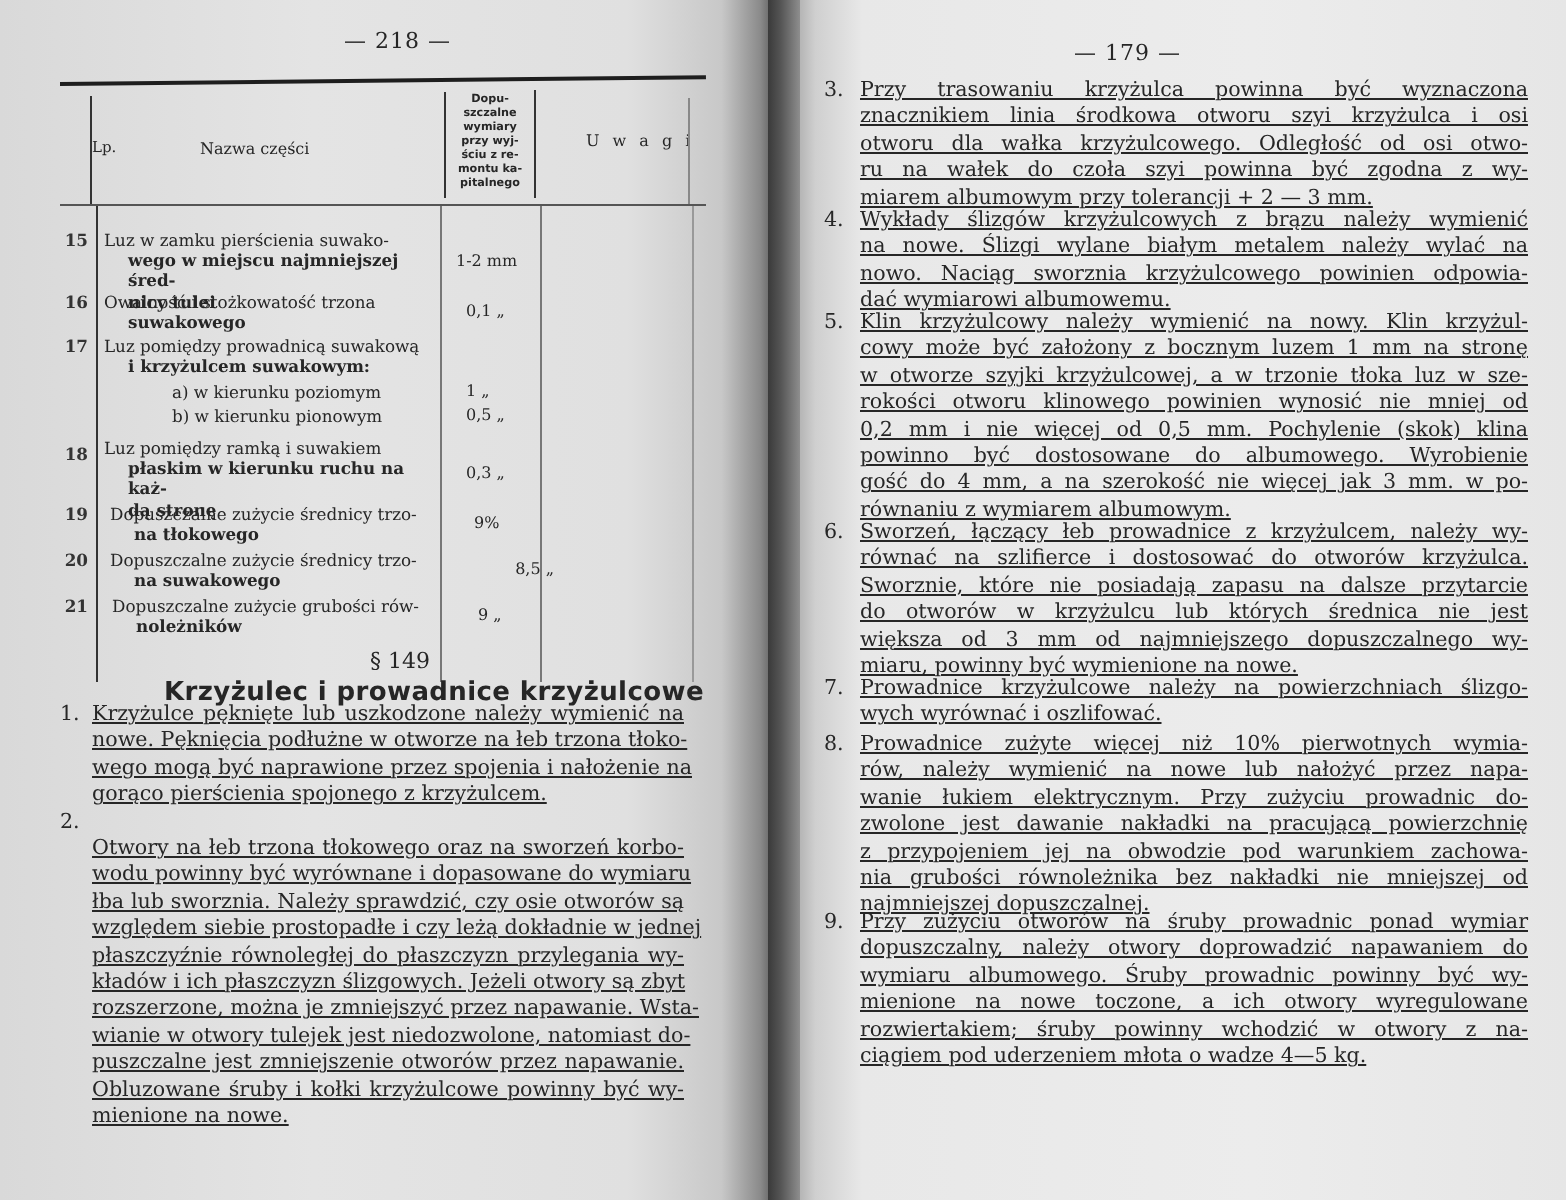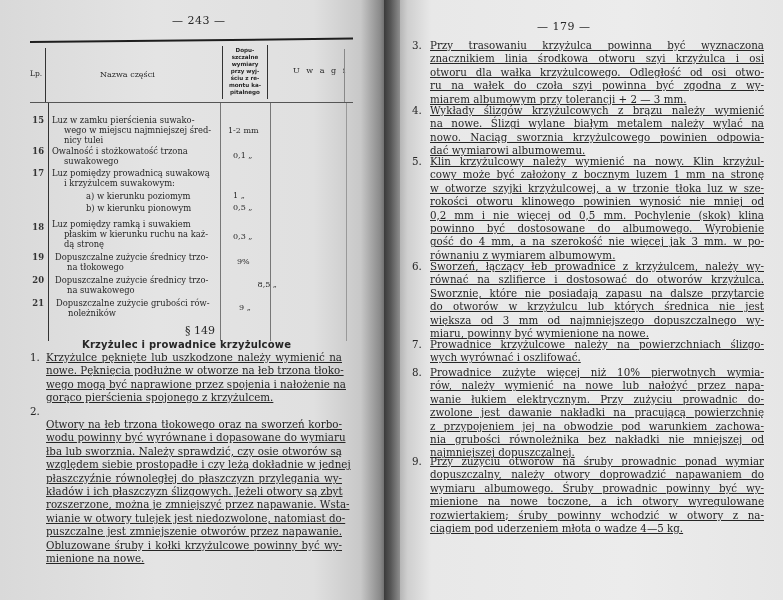--- a/index.html
+++ b/index.html
@@ -13,47 +13,47 @@
   .gutter { position:absolute; left:384px; top:0; width:16px; height:600px;
     background: linear-gradient(to right, #3a3a3a 0%, #555 40%, #8e8e8e 100%); }
 
   .pno { position:absolute; font-size:11px; letter-spacing:0.5px; }
   .pno-left { left:172px; top:14px; }
 
   
   .tbl { position:absolute; left:30px; top:41px; width:323px; }
   .tbl-topline { position:absolute; left:0; top:0; width:323px; height:2px; background:#1e1e1e; transform:rotate(-0.6deg); transform-origin:left; }
   .tbl-head { position:absolute; left:0; top:4px; width:323px; height:58px; }
-  .th-lp { position:absolute; left:0; top:24px; width:15px; font-size:7.5px; }
+  .th-lp { position:absolute; left:16px; top:24px; width:15px; font-size:7.5px; }
   .th-name { position:absolute; left:70px; top:25px; font-size:8px; }
   .th-dop { position:absolute; left:193px; top:2px; width:44px; font-size:5.6px; line-height:7px; text-align:center; font-family:"DejaVu Sans", sans-serif; font-weight:bold; }
   .th-uwagi { position:absolute; left:263px; top:21px; font-size:8px; letter-spacing:2px; }
   .vline { position:absolute; width:1px; background:#333; }
   .hline { position:absolute; height:1px; background:#555; }
 
   .row { position:absolute; font-size:8.4px; line-height:10.2px; }
   .row .lp { position:absolute; left:0; width:14px; text-align:right; font-weight:bold; color:#333; }
   .row .nm { position:absolute; left:22px; width:170px; }
-  .row .nm .cont { padding-left:12px; display:block; }
+  .row .nm .cont { padding-left:12px; display:block;font-weight:bold; }
   .row .val { position:absolute; left:198px; width:40px; font-size:8px; }
 
   .sect { position:absolute; left:185px; top:324px; font-size:11px; }
-  .sect-title { position:absolute; left:82px; top:339px; font-size:10px; font-weight:bold; font-family:"DejaVu Sans", sans-serif; letter-spacing:0.2px; }
+  .sect-title { position:absolute; left:82px; top:339px; font-size:13px; font-weight:bold; font-family:"DejaVu Sans", sans-serif; letter-spacing:0.2px; }
 
   .para { position:absolute; font-size:10.3px; line-height:13.4px; text-align:justify; }
   .para .num { position:absolute; left:0; top:0; }
   .para .body { display:block; }
   .para .line { display:block; white-space:nowrap; text-align:justify; text-align-last:justify;text-decoration:underline; }
   .para .line.last { text-align-last:left; }
 </style>
 </head>
 <body>
 
 <div class="page page-left">
-  <div class="pno pno-left">— 243 —</div>
+  <div class="pno pno-left">— 218 —</div>
 
   <div class="tbl">
     <div class="tbl-topline"></div>
     <div class="tbl-head">
       <div class="th-lp">Lp.</div>
       <div class="th-name">Nazwa części</div>
       <div class="th-dop">
         <div>Dopu-</div>
         <div>szczalne</div>
         <div>wymiary</div>

